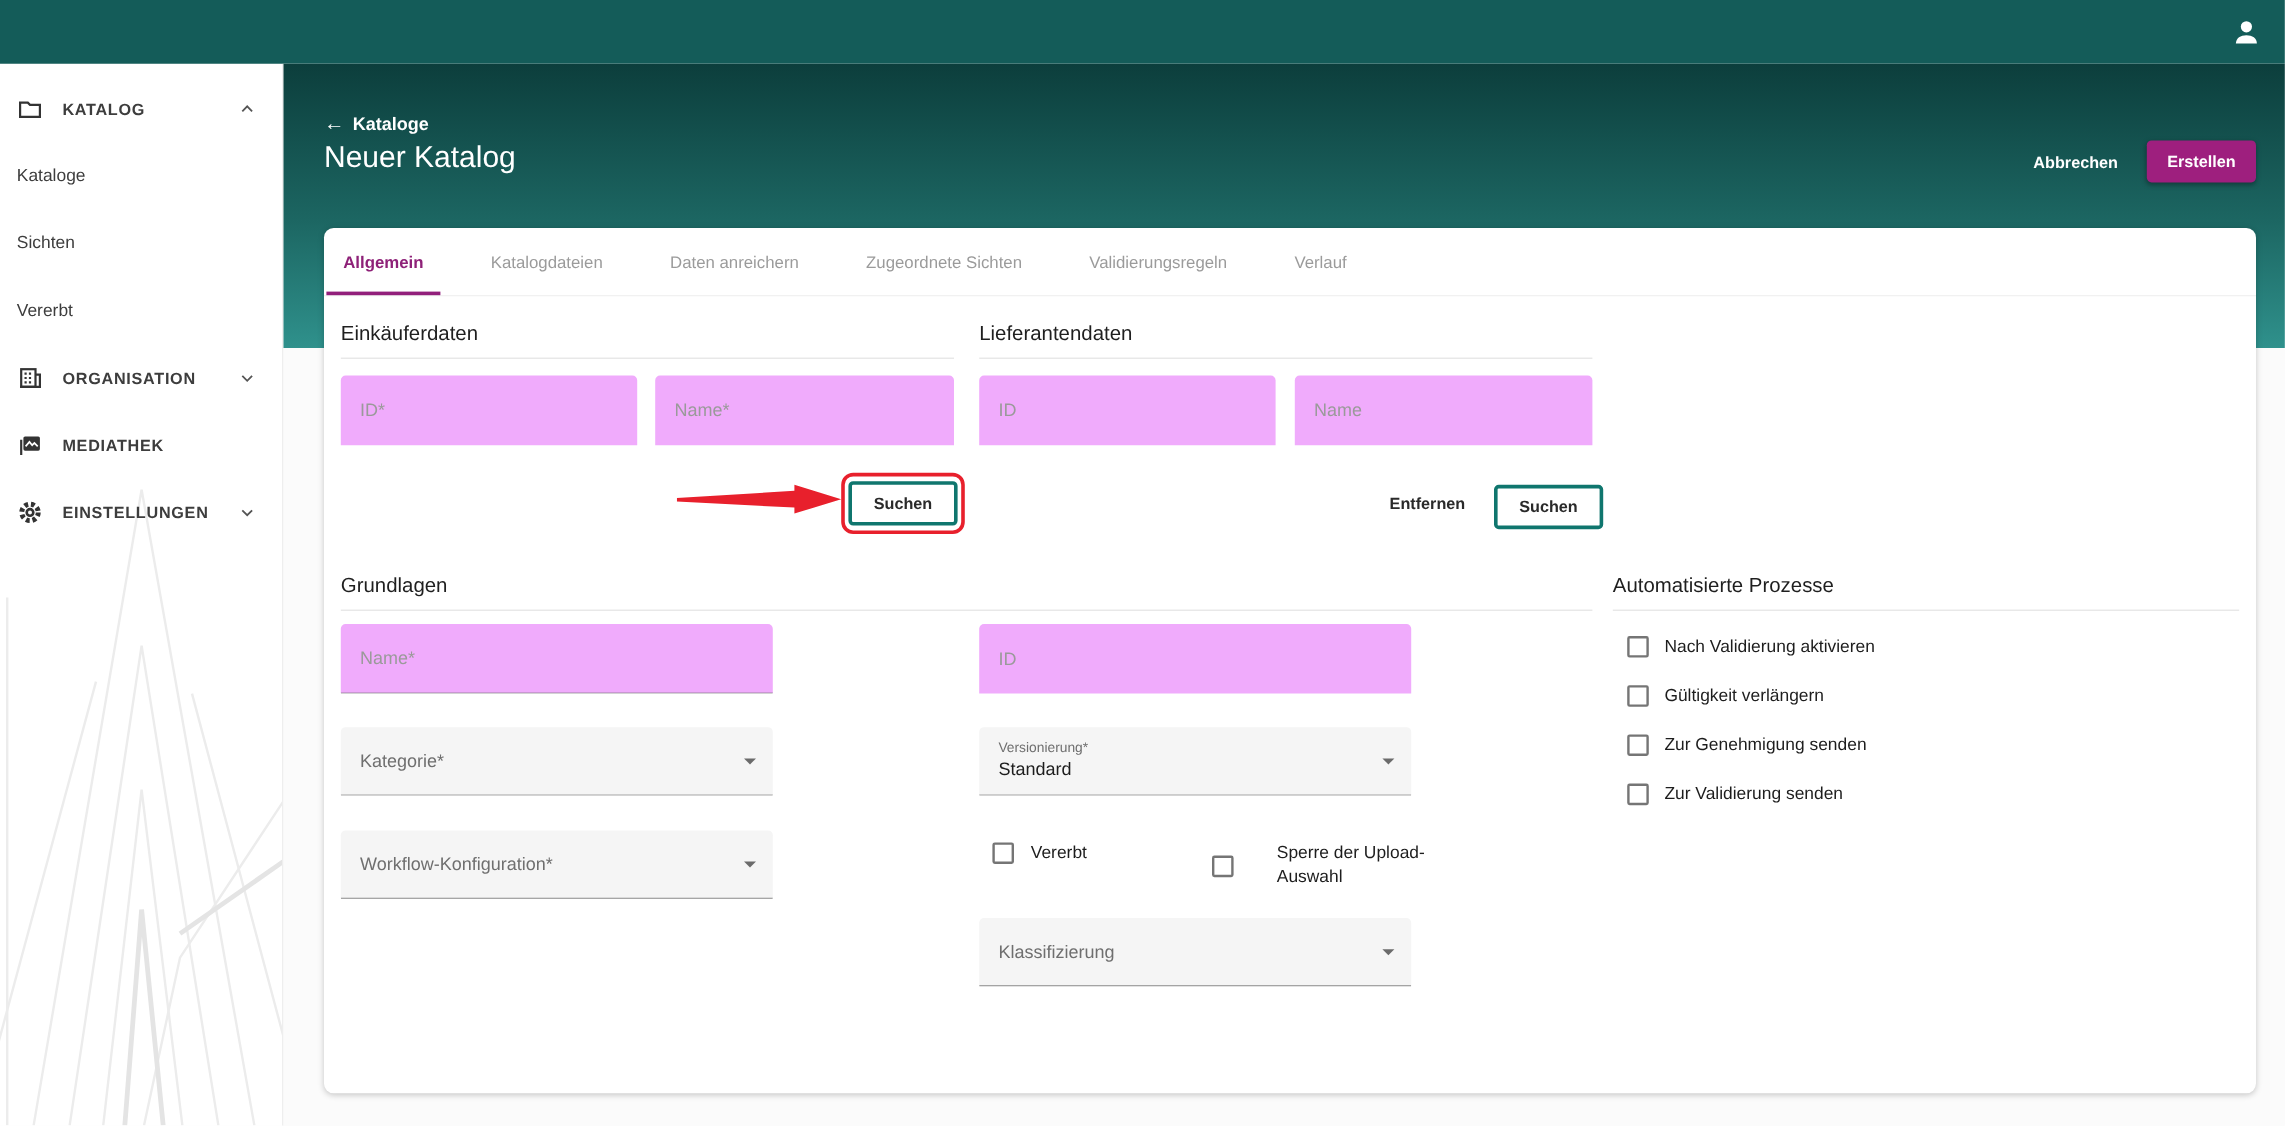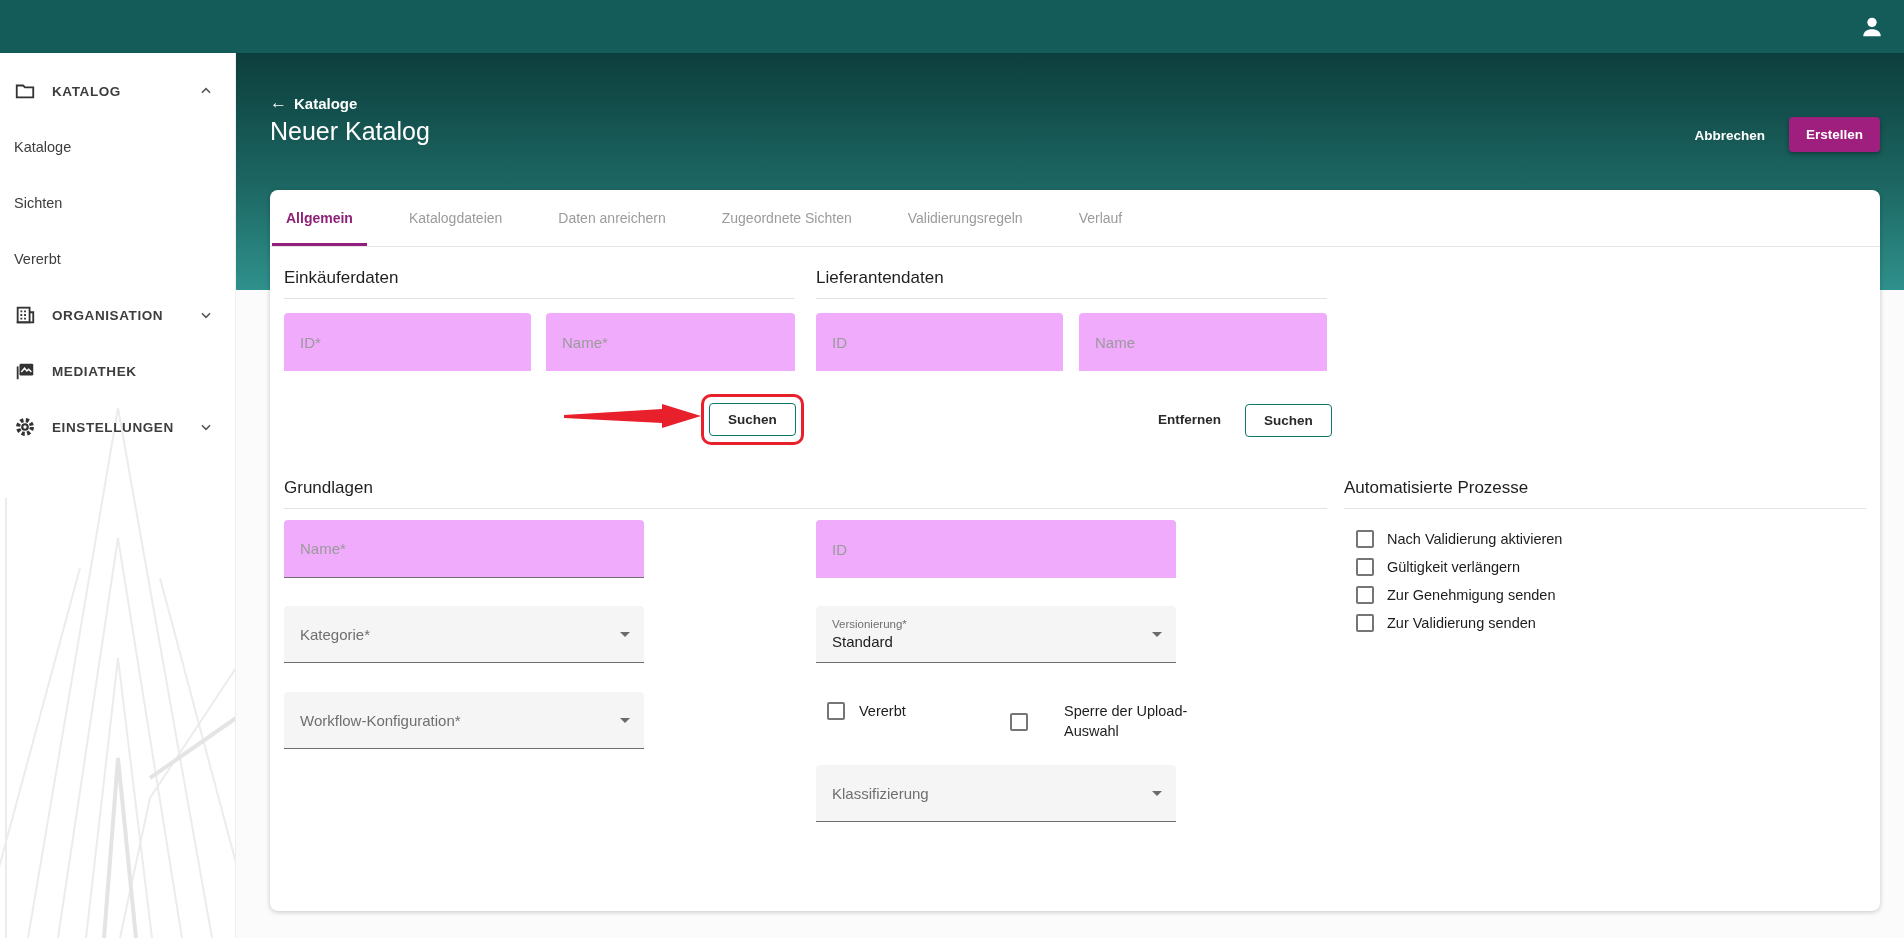--- a/index.html
+++ b/index.html
@@ -48,31 +48,31 @@
   .tfield.underlined { border-bottom:1px solid #6e6e6e; }
 
   .select { position:absolute; height:57px; background:#f5f5f5; border-radius:4px 4px 0 0; border-bottom:1px solid #6e6e6e; display:flex; align-items:center; padding:0 14px 0 16px; cursor:pointer; }
   .select .ph { color:#6f6f6f; font-size:15px; }
   .caret { width:0; height:0; border-left:5px solid transparent; border-right:5px solid transparent; border-top:5px solid #6b6b6b; margin-left:auto; }
   .select.valued { flex-direction:row; }
   .vwrap { display:flex; flex-direction:column; justify-content:center; }
   .vlabel { font-size:11.5px; color:#6f6f6f; }
   .vvalue { font-size:15px; color:#1d1d1d; margin-top:3px; }
 
-  .btn-outlined { background:#fff; border:1px solid #0f766e; border-radius:4px; font-family:inherit; font-size:13.5px; font-weight:700; color:#2a2a2a; padding:8px 18px; cursor:pointer; }
+  .btn-outlined { background:#fff; border:3px solid #0f766e; border-radius:4px; font-family:inherit; font-size:13.5px; font-weight:700; color:#2a2a2a; padding:8px 18px; cursor:pointer; }
   .btn-text { background:transparent; border:none; font-family:inherit; font-size:13.5px; font-weight:700; color:#2a2a2a; padding:8px 10px; cursor:pointer; }
 
   .hl-box { position:absolute; left:431px; top:204px; width:103px; height:51px; border:3px solid #E8202C; border-radius:10px; display:flex; align-items:center; justify-content:center; }
   .arrow-svg { position:absolute; left:294px; top:212px; }
 
   .cbx { width:18px; height:18px; border:2px solid #757575; border-radius:2px; background:#fff; flex:0 0 18px; cursor:pointer; }
   .cbx-row { display:flex; align-items:center; gap:13px; }
   .cbx-label { font-size:14.5px; color:#1d1d1d; }
 
-  .auto-list { position:absolute; left:1086px; top:338px; display:flex; flex-direction:column; gap:6px; }
+  .auto-list { position:absolute; left:1086px; top:338px; display:flex; flex-direction:column; gap:19px; }
   .auto-list .cbx-row { height:22px; }
 
   .inline-cbx { position:absolute; display:flex; align-items:center; gap:14px; }
 </style>
 </head>
 <body>
 
 <div class="topbar">
   <svg class="avatar-btn" viewBox="0 0 24 24">
     <circle cx="12" cy="8" r="4" fill="#ffffff"></circle>

